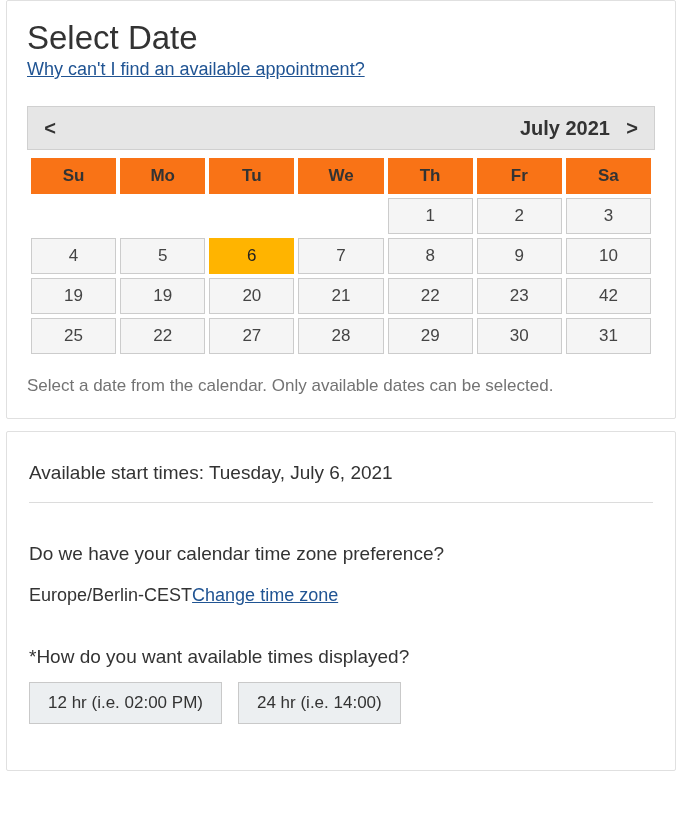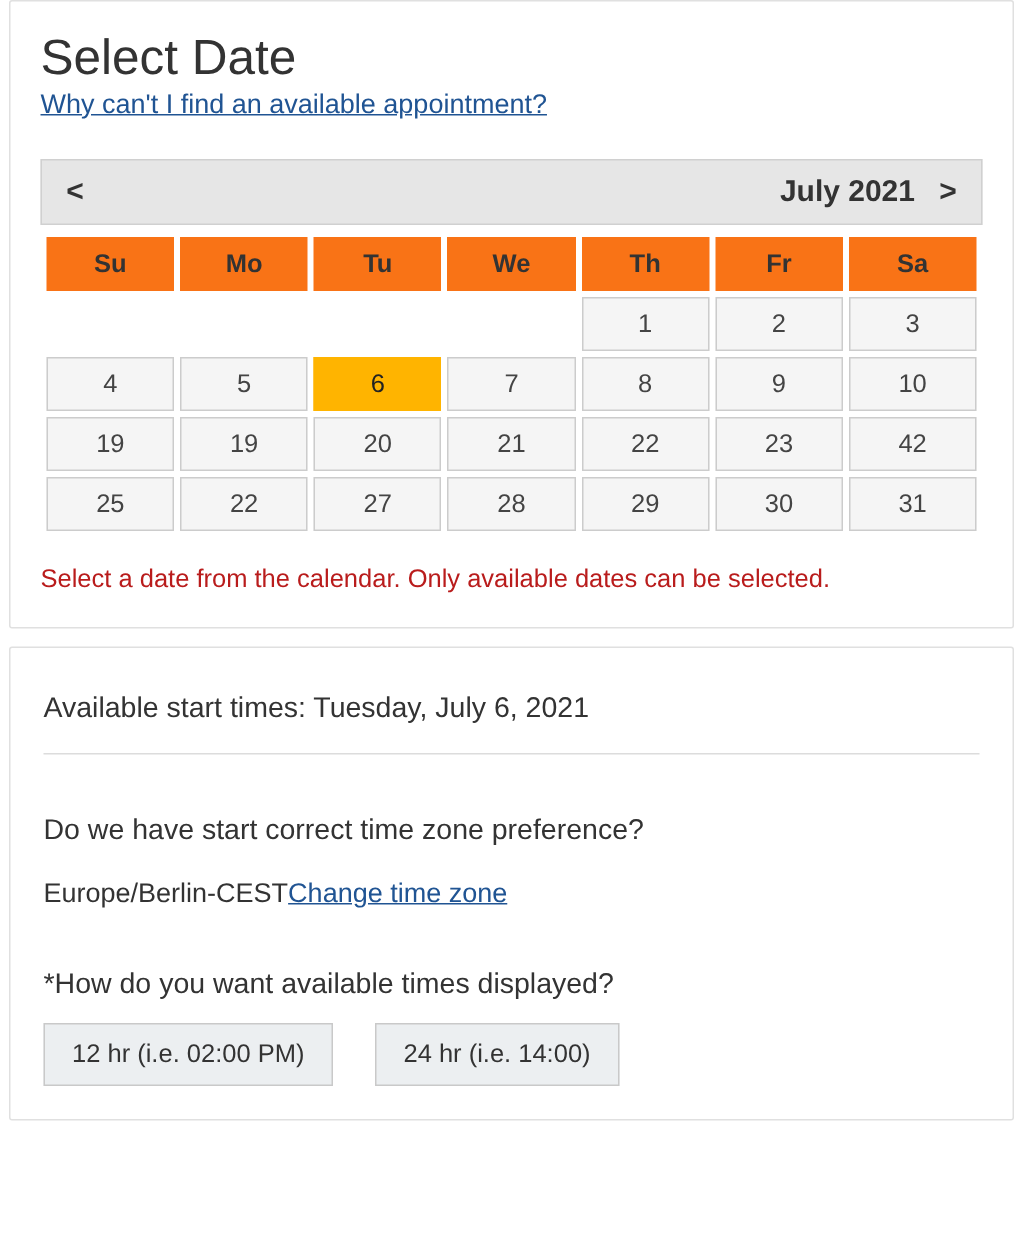--- a/index.html
+++ b/index.html
@@ -92,24 +92,24 @@
     cursor: pointer;
   }
   td.day.selected {
     background: #ffb400;
     border-color: #ffb400;
     color: #222;
   }
   .instr {
     margin-top: 18px;
     font-size: 17px;
-    color: #b91c1c;
+    color: #737373;
   }
   
-  .times-card { padding: 30px 22px 22px 22px; }
+  .times-card { padding: 30px 22px 46px 22px; }
   .times-heading {
     font-size: 19px;
     color: #333;
     margin: 0 0 18px 0;
   }
   hr.divider {
     border: none;
     border-top: 1px solid #dcdcdc;
     margin: 0 0 40px 0;
   }
@@ -121,21 +121,21 @@
     font-size: 18px;
     margin: 0 0 40px 0;
   }
   .tz-row .tzval { color: #333; }
   .fmt-q {
     font-size: 19px;
     margin: 0 0 14px 0;
   }
   .fmt-buttons {
     display: flex;
-    gap: 28px;
+    gap: 16px;
   }
   .fmt-btn {
     background: #eceff1;
     border: 1px solid #c9c9c9;
     padding: 10px 18px;
     font-size: 17px;
     color: #333;
     cursor: pointer;
     font-family: inherit;
   }
@@ -207,21 +207,21 @@
       </table>
     </div>
 
     <div class="instr">Select a date from the calendar. Only available dates can be selected.</div>
   </div>
 </div>
 
 <div class="card times-card">
   <div class="times-heading">Available start times: Tuesday, July 6, 2021</div>
   <hr class="divider">
-  <div class="tz-q">Do we have start correct time zone preference?</div>
+  <div class="tz-q">Do we have your calendar time zone preference?</div>
   <div class="tz-row">
     <span class="tzval">Europe/Berlin-CEST</span><a href="#" class="link">Change time zone</a>
   </div>
   <div class="fmt-q">*How do you want available times displayed?</div>
   <div class="fmt-buttons">
     <button class="fmt-btn">12 hr (i.e. 02:00 PM)</button>
     <button class="fmt-btn">24 hr (i.e. 14:00)</button>
   </div>
 </div>
 

